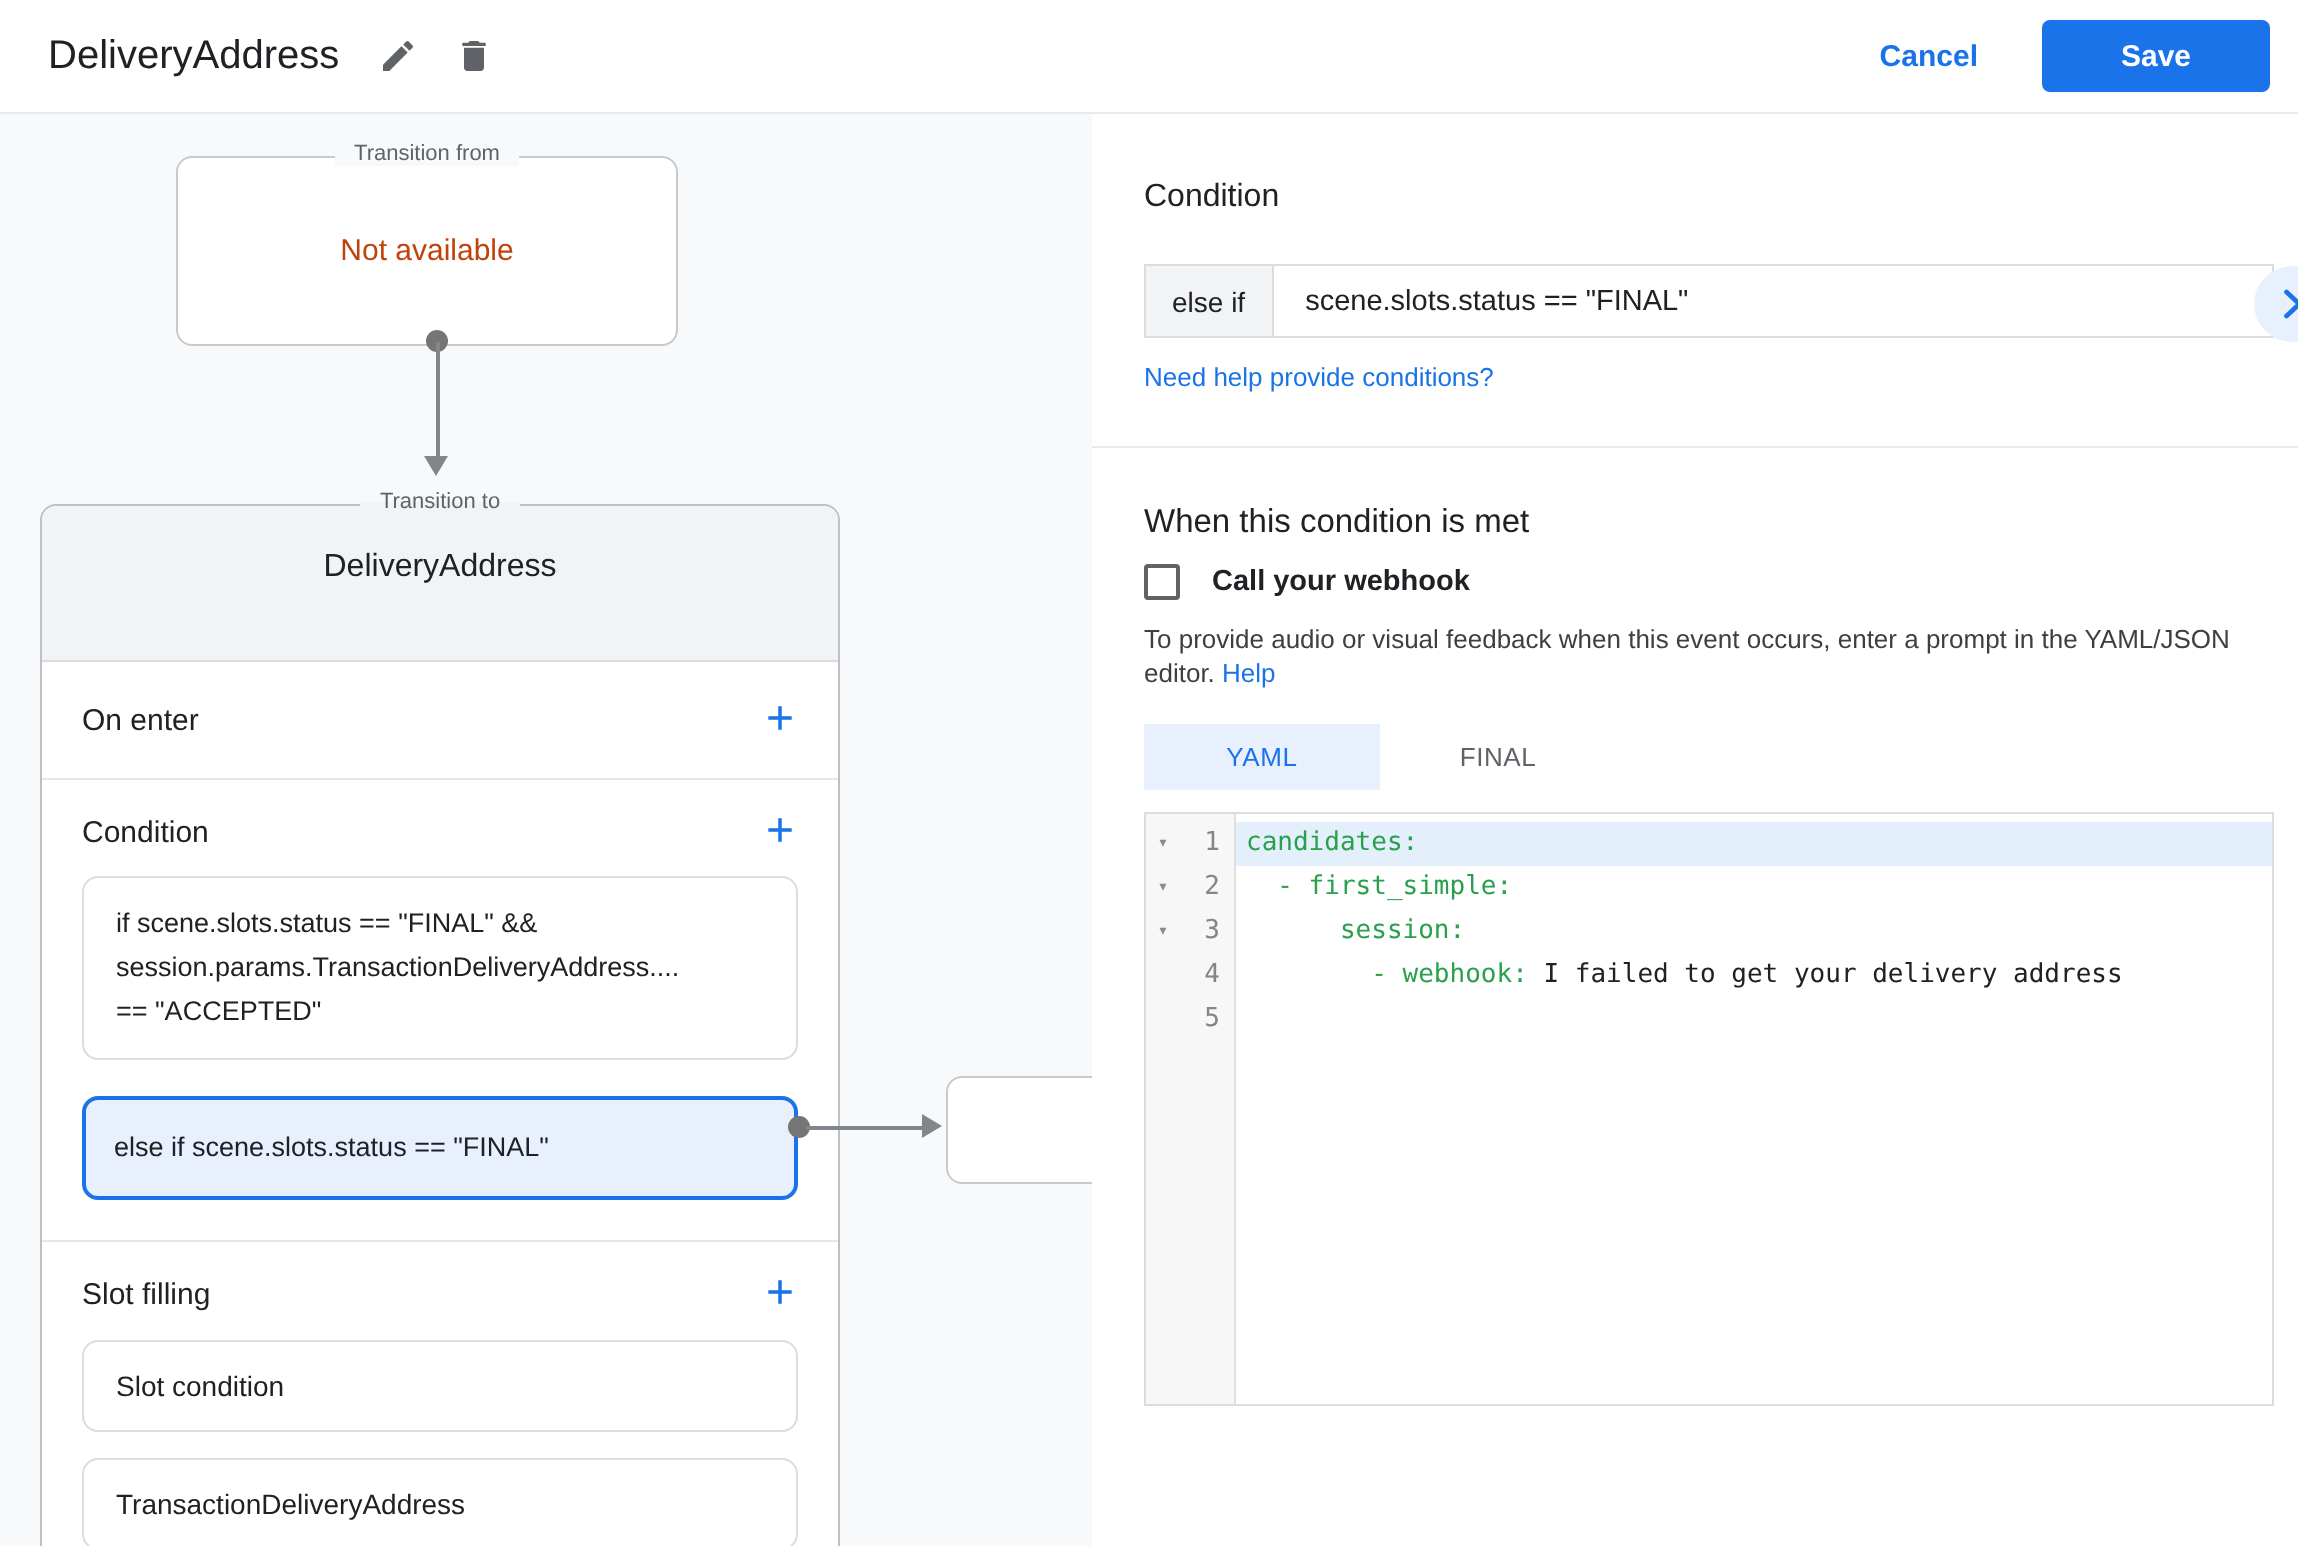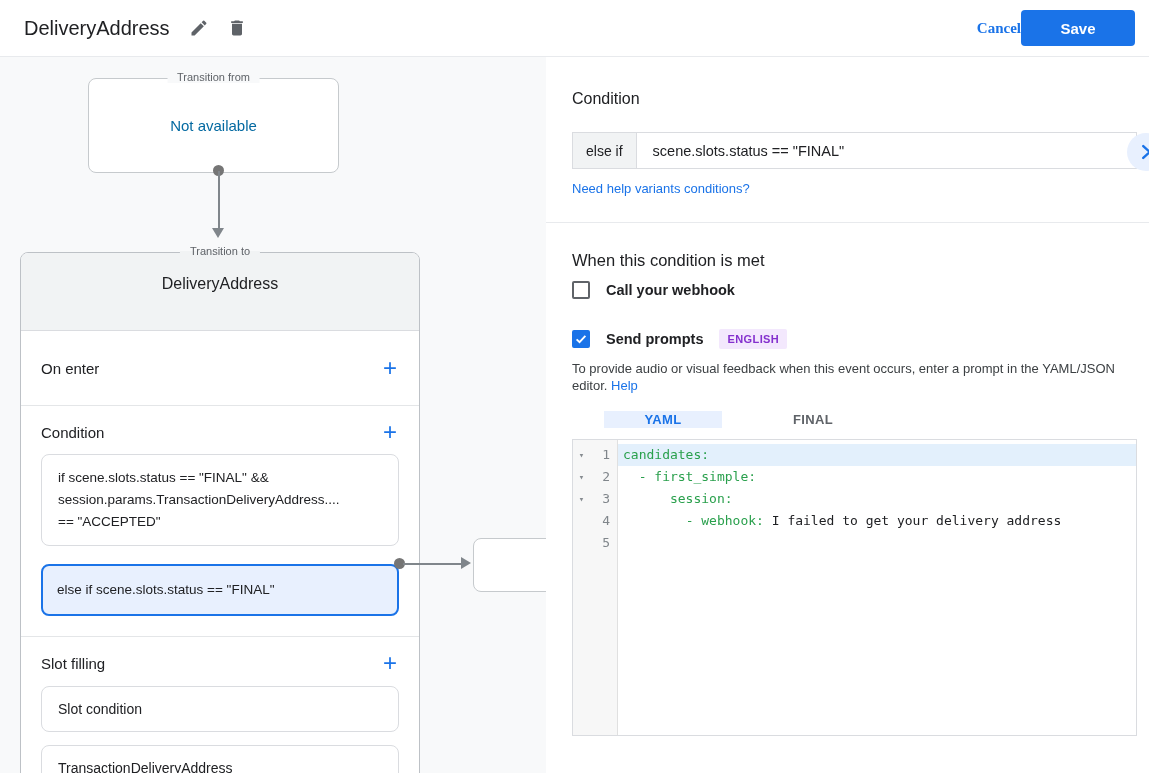--- a/index.html
+++ b/index.html
@@ -10,55 +10,55 @@
   .topbar { height:57px; background:#fff; border-bottom:1px solid #e8eaed;
     display:flex; align-items:center; padding:0 14px 0 24px; }
   .topbar-title { font-size:20px; color:#202124; }
   .icon-btn { background:none; border:none; cursor:pointer; display:flex; align-items:center;
     justify-content:center; width:30px; height:30px; }
   .icon-btn svg { fill:#5f6368; }
   .pencil-btn { margin-left:14px; }
   .trash-btn  { margin-left:8px; }
   .topbar-spacer { flex:1; }
   .cancel-btn { background:none; border:none; color:#1a73e8; font-size:15px; font-weight:700;
-    cursor:pointer; font-family:Liberation Serif, serif; }
+    cursor:pointer; margin-right:32px; font-family:Liberation Sans, sans-serif; }
   .save-btn { background:#1a73e8; color:#fff; border:none; border-radius:4px; height:36px;
     width:114px; font-size:15px; font-weight:700; cursor:pointer; font-family:"Liberation Sans",sans-serif; }
 
   
   .main { display:flex; height:716px; }
   .left-panel { position:relative; width:546px; background:#f8f9fa; overflow:hidden; flex:none; }
   .right-panel { position:relative; flex:1; background:#fff; padding:0 12px 0 26px; overflow:hidden; }
 
   
   .node-box { position:absolute; background:#fff; border:1px solid #c6cacd; border-radius:8px; }
   .t-from { left:88px; top:21px; width:251px; height:95px; }
   .legend { position:absolute; top:-8px; left:50%; transform:translateX(-50%);
     font-size:11px; color:#5f6368; padding:0 10px; white-space:nowrap; background:#f8f9fa; }
   .t-from-content { display:flex; align-items:center; justify-content:center; height:100%;
-    font-size:15px; color:#0369a1; }
+    font-size:15px; color:#c2410c; }
 
   .v-dot { position:absolute; left:213px; top:108px; width:11px; height:11px; border-radius:50%; background:#757575; }
   .v-line { position:absolute; left:218px; top:114px; width:2px; height:58px; background:#80868b; }
   .v-arrow { position:absolute; left:212px; top:171px; width:0; height:0;
     border-left:6px solid transparent; border-right:6px solid transparent; border-top:10px solid #80868b; }
 
   .t-to { position:absolute; left:20px; top:195px; width:400px; height:540px;
     background:#fff; border:1px solid #bdc1c6; border-radius:8px 8px 0 0; }
   .t-to .legend { background:linear-gradient(to bottom,#f8f9fa 50%,#f1f3f4 50%); }
   .card-header { background:#f1f3f4; height:78px; border-bottom:1px solid #dadce0;
     border-radius:7px 7px 0 0; text-align:center; }
   .card-title { font-size:16px; padding-top:22px; color:#202124; }
   .card-subtitle { font-size:11px; color:#5f6368; margin-top:6px; }
 
   .sec-row { display:flex; align-items:center; justify-content:space-between; }
   .sec-label { font-size:15px; color:#202124; }
   .add-btn { background:none; border:none; color:#1a73e8; font-size:24px; font-weight:400;
     cursor:pointer; line-height:20px; padding:0 2px; font-family:"Liberation Sans",sans-serif; }
-  .on-enter { height:75px; padding:12px 20px; border-bottom:1px solid #e4e6e8; }
+  .on-enter { height:59px; padding:12px 20px; border-bottom:1px solid #e4e6e8; }
   .section { padding:16px 20px 20px; border-bottom:1px solid #e4e6e8; }
   .section.last { border-bottom:none; }
 
   .cond-box { margin-top:12px; border:1px solid #dadce0; border-radius:8px;
     padding:12px 16px; font-size:13.5px; line-height:22px; color:#202124; white-space:pre-line; }
   .cond-box.selected { margin-top:18px; background:#e8f0fe; border:2px solid #1a73e8;
     padding:13px 14px; white-space:nowrap; }
   .slot-box { margin-top:13px; border:1px solid #dadce0; border-radius:8px;
     padding:14px 16px; font-size:14px; color:#202124; background:#fff; }
 
@@ -89,23 +89,23 @@
   .checkbox.checked { background:#1a73e8; border-color:#1a73e8; display:flex;
     align-items:center; justify-content:center; }
   .check-label { font-size:14.5px; font-weight:700; margin-left:16px; color:#202124; }
   .lang-badge { margin-left:16px; background:#f3e8fd; color:#8430ce; font-size:11px;
     font-weight:700; letter-spacing:0.4px; padding:4px 8px; border-radius:2px; }
 
   .desc { margin-top:11px; font-size:13px; line-height:17px; color:#3c4043; width:552px; }
   .desc a { color:#1a73e8; text-decoration:none; }
 
   .tabs { display:flex; margin-top:17px; }
-  .tab { width:118px; height:17px; display:flex; align-items:center; justify-content:center;
-    font-size:13px; font-weight:700; color:#5f6368; cursor:pointer; background:#fff; border:none;
-    font-family:"Liberation Sans",sans-serif; letter-spacing:0.3px;margin-left:32px; }
+  .tab { width:118px; height:33px; display:flex; align-items:center; justify-content:center;
+    font-size:13px; font-weight:400; color:#5f6368; cursor:pointer; background:#fff; border:none;
+    font-family:"Liberation Sans",sans-serif; letter-spacing:0.3px; }
   .tab.active { background:#e8f0fe; color:#1a73e8; }
 
   .editor { margin-top:11px; height:297px; border:1px solid #dadce0; display:flex;
     font-family:"DejaVu Sans Mono", monospace; font-size:13px; line-height:22px; }
   .gutter { width:45px; background:#f7f7f7; border-right:1px solid #e0e0e0; padding-top:4px; flex:none; }
   .gut-line { display:flex; height:22px; }
   .fold { width:17px; text-align:center; font-size:9px; color:#868b90; line-height:22px; }
   .lnum { flex:1; text-align:right; padding-right:7px; color:#80868b; }
   .code-area { flex:1; padding-top:4px; background:#fff; overflow:hidden; }
   .code-line { min-height:22px; white-space:pre; padding-left:5px; }
@@ -192,40 +192,31 @@
       <svg width="22" height="22" viewBox="0 0 24 24">
           <path d="M9 5.5 L16 12 L9 18.5" fill="none" stroke="#1a73e8" stroke-width="2.6" stroke-linecap="round" stroke-linejoin="round"></path>
         </svg>
     </button>
 
     <div class="cond-input-row">
       <div class="cond-prefix">else if</div>
       <input class="cond-value" type="text" value="scene.slots.status == &quot;FINAL&quot;" style="">
     </div>
 
-    <a href="#" class="help-link">Need help variants conditions?</a>
+    <a href="#" class="help-link">Need help provide conditions?</a>
 
     <div class="panel-divider"></div>
 
     <div class="section-title">When this condition is met</div>
 
     <div class="check-row">
       <div class="checkbox"></div>
       <span class="check-label">Call your webhook</span>
     </div>
 
-    <div class="check-row prompts">
-      <div class="checkbox checked">
-        <svg width="14" height="14" viewBox="0 0 24 24">
-            <path d="M4.5 12.5 L9.5 17.5 L19.5 6.5" fill="none" stroke="#fff" stroke-width="3.2"></path>
-          </svg>
-      </div>
-      <span class="check-label">Send prompts</span>
-      <span class="lang-badge">ENGLISH</span>
-    </div>
 
     <div class="desc"><span>To provide audio or visual feedback when this event occurs, enter a prompt in the YAML/JSON editor.</span> <a href="#">Help</a></div>
 
     <div class="tabs">
       <button class="tab active">YAML</button>
       <button class="tab">FINAL</button>
     </div>
 
     <div class="editor">
       <div class="gutter">

